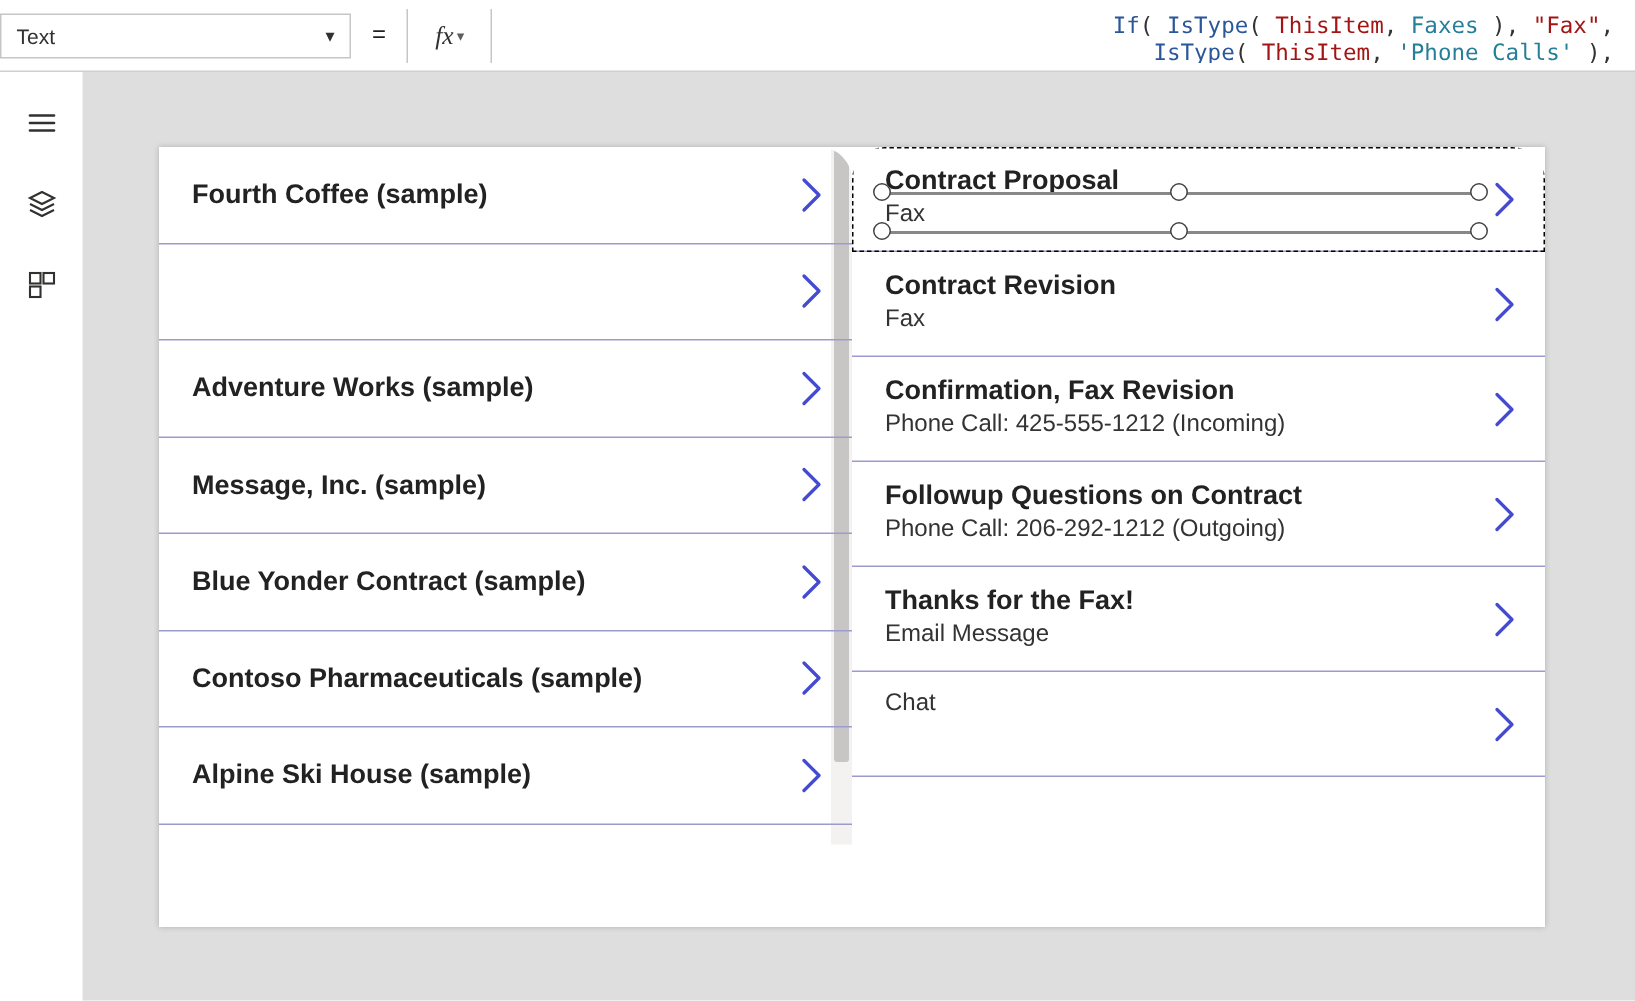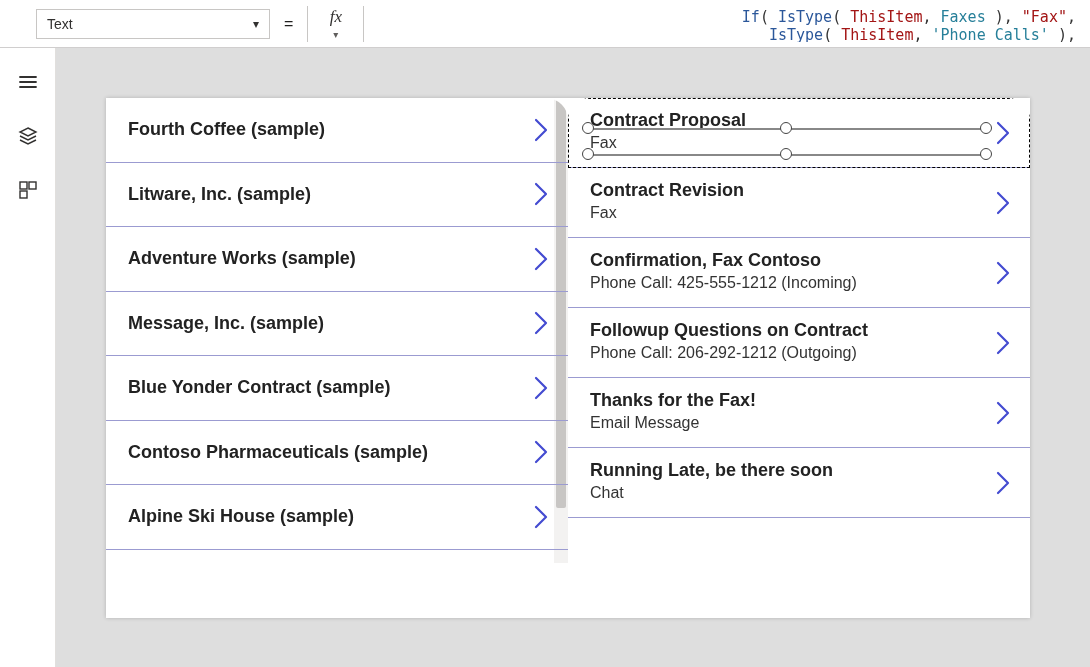--- a/index.html
+++ b/index.html
@@ -12,21 +12,20 @@
     color: #323130;
   }
 
   
   .top-bar {
     height: 48px;
     display: flex;
     align-items: center;
     border-bottom: 1px solid #d0cece;
     background: #fff;
-    padding-left: 36px;
   }
   .property-selector {
     width: 234px;
     height: 30px;
     border: 1px solid #c8c6c4;
     display: flex;
     align-items: center;
     justify-content: space-between;
     padding: 0 10px;
     font-size: 14px;
@@ -40,21 +39,20 @@
     color: #201f1e;
   }
   .fx-box {
     width: 56px;
     height: 36px;
     border-left: 1px solid #c8c6c4;
     display: flex;
     align-items: center;
     justify-content: center;
     gap: 2px;
-    flex-direction: column;
   }
   .fx-box .fx {
     font-style: italic;
     font-family: "Times New Roman", serif;
     font-size: 17px;
   }
   .fx-box .chev { font-size: 10px; color: #605e5c; }
   .formula-input {
     flex: 1;
     height: 36px;
@@ -248,21 +246,20 @@
       <div class="scroll-gutter">
         <div class="scroll-thumb"></div>
       </div>
     <div class="row">
           <div class="title">Fourth Coffee (sample)</div>
           <div class="arrow"><svg viewBox="0 0 22 28">
               <path d="M6 4 L16 14 L6 24"></path>
             </svg></div>
         </div>
         <div class="row">
-          <div class="title">Litware, Inc. (sample)</div>
           <div class="arrow"><svg viewBox="0 0 22 28">
               <path d="M6 4 L16 14 L6 24"></path>
             </svg></div>
         </div>
         <div class="row">
           <div class="title">Adventure Works (sample)</div>
           <div class="arrow"><svg viewBox="0 0 22 28">
               <path d="M6 4 L16 14 L6 24"></path>
             </svg></div>
         </div>
@@ -309,42 +306,41 @@
           <div class="handle" style="left: 412px; top: 50px;"></div>
         </div>
         <div class="row2">
           <div class="title">Contract Revision</div>
           <div class="sub">Fax</div>
           <div class="arrow"><svg viewBox="0 0 22 28">
               <path d="M6 4 L16 14 L6 24"></path>
             </svg></div>
         </div>
         <div class="row2">
-          <div class="title">Confirmation, Fax Contoso</div>
+          <div class="title">Confirmation, Fax Revision</div>
           <div class="sub">Phone Call: 425-555-1212 (Incoming)</div>
           <div class="arrow"><svg viewBox="0 0 22 28">
               <path d="M6 4 L16 14 L6 24"></path>
             </svg></div>
         </div>
         <div class="row2">
           <div class="title">Followup Questions on Contract</div>
           <div class="sub">Phone Call: 206-292-1212 (Outgoing)</div>
           <div class="arrow"><svg viewBox="0 0 22 28">
               <path d="M6 4 L16 14 L6 24"></path>
             </svg></div>
         </div>
         <div class="row2">
           <div class="title">Thanks for the Fax!</div>
           <div class="sub">Email Message</div>
           <div class="arrow"><svg viewBox="0 0 22 28">
               <path d="M6 4 L16 14 L6 24"></path>
             </svg></div>
         </div>
         <div class="row2">
-          <div class="title">Running Late, be there soon</div>
           <div class="sub">Chat</div>
           <div class="arrow"><svg viewBox="0 0 22 28">
               <path d="M6 4 L16 14 L6 24"></path>
             </svg></div>
         </div>
       </div>
 
   </div>
 </div>
 

